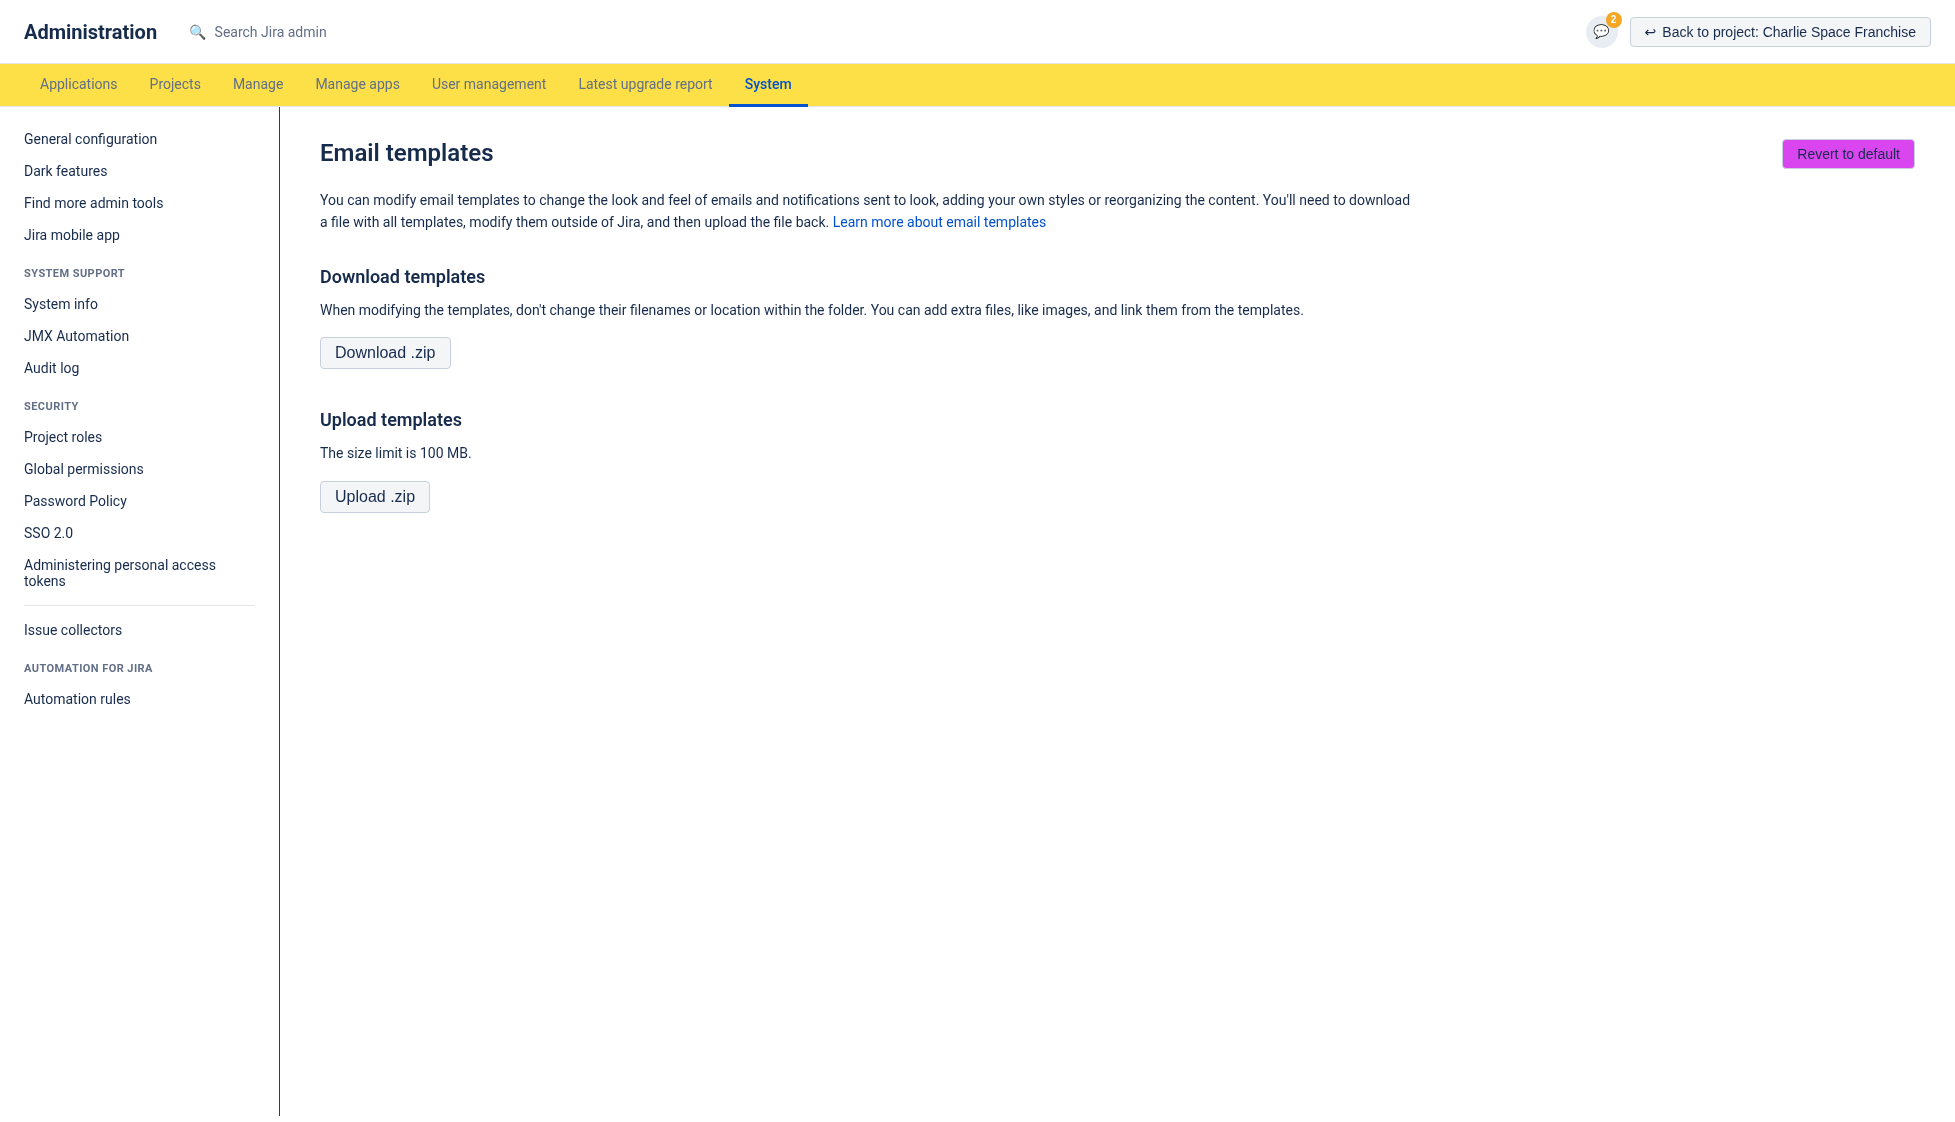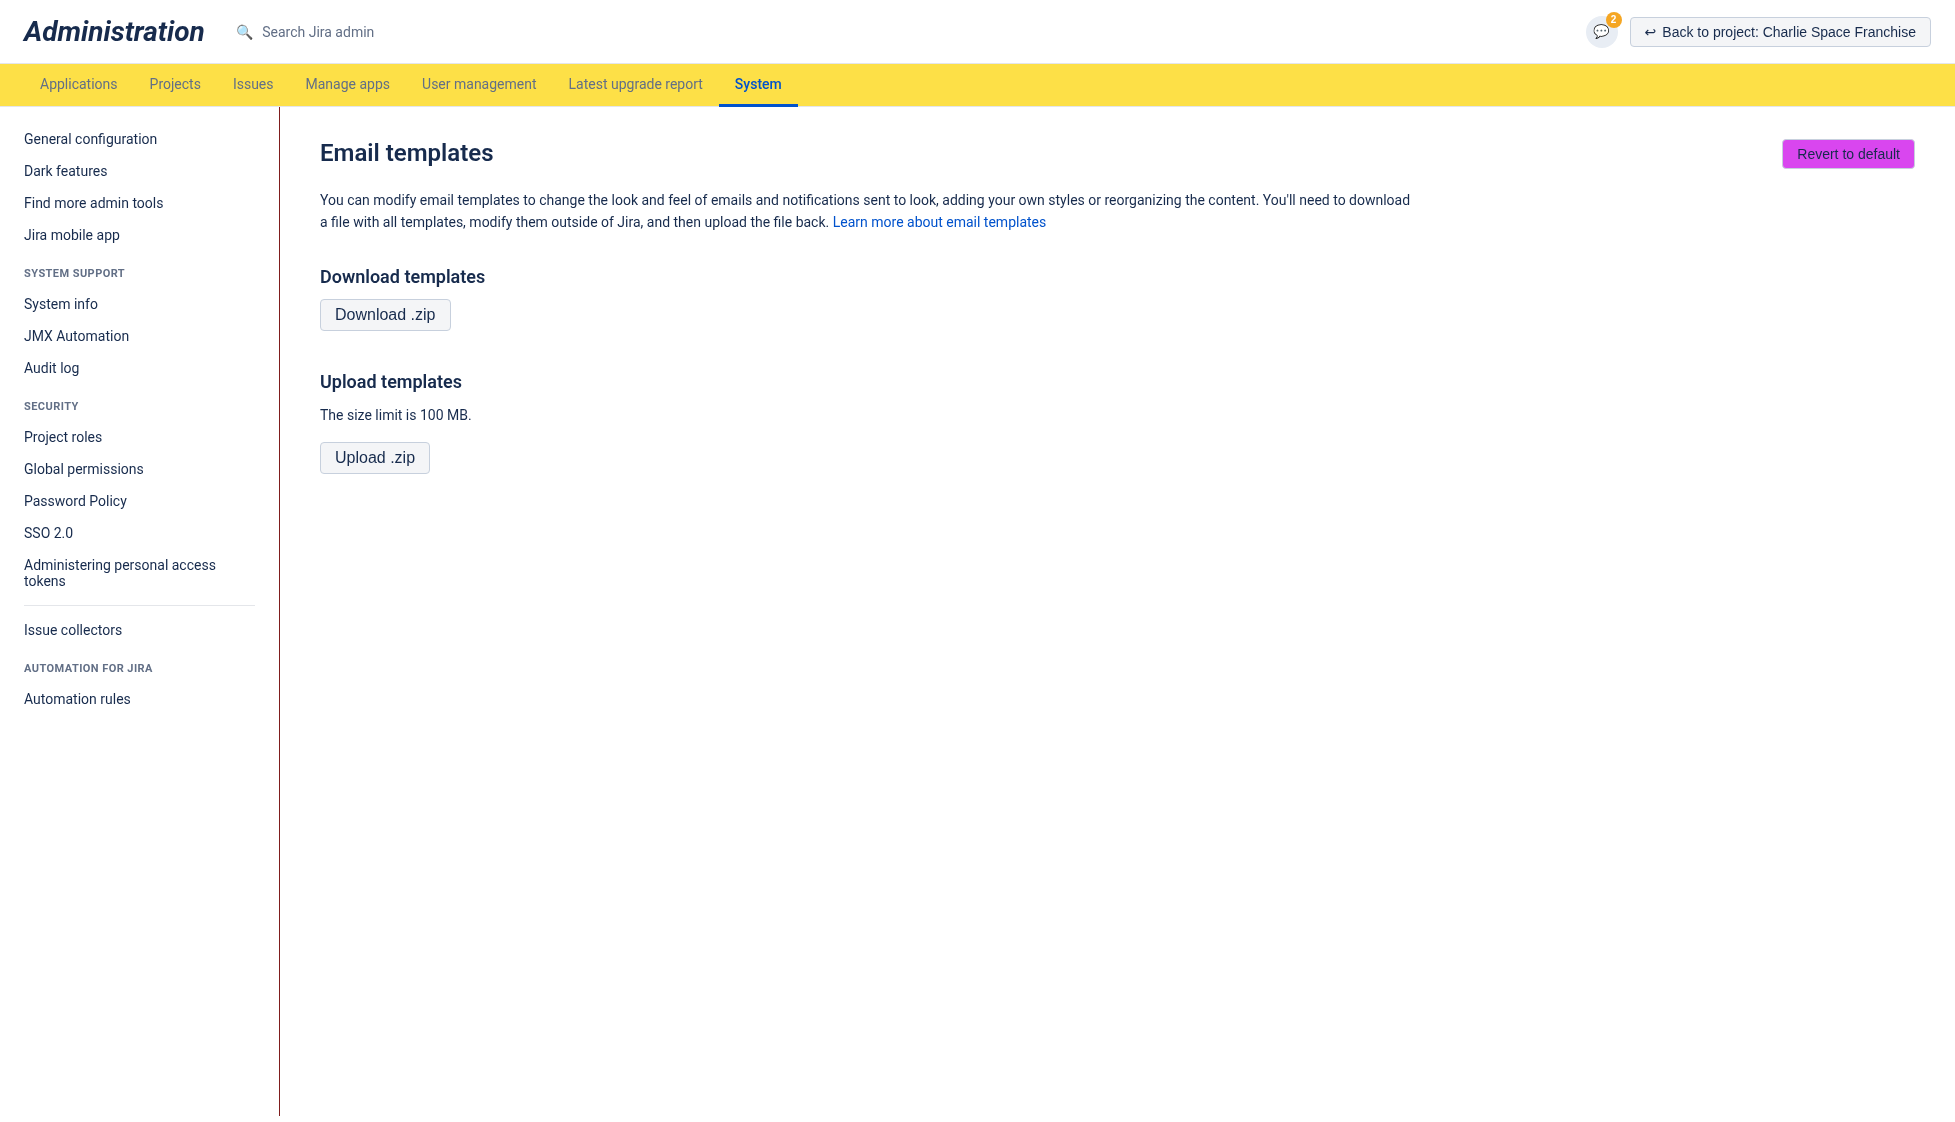--- a/index.html
+++ b/index.html
@@ -8,26 +8,25 @@
     
     .header {
       display: flex;
       align-items: center;
       padding: 0 24px;
       height: 64px;
       border-bottom: 1px solid #e4e6ea;
       background: #fff;
     }
     .header-title {
-      font-size: 28px;
+      font-size: 20px;
       font-weight: 700;
       color: #172b4d;
       margin-right: 32px;
       white-space: nowrap;
-      font-style: italic;
     }
     .header-search {
       display: flex;
       align-items: center;
       gap: 8px;
       color: #626f86;
       cursor: pointer;
       flex: 1;
     }
     .header-search-icon { font-size: 14px; }
@@ -215,21 +214,21 @@
     <button class="back-to-project-btn">
       <span>↩</span>
       <span>Back to project: Charlie Space Franchise</span>
     </button>
   </div>
 </div>
 
 <nav class="nav-tabs">
   <a class="nav-tab">Applications</a>
   <a class="nav-tab">Projects</a>
-  <a class="nav-tab">Issues</a>
+  <a class="nav-tab">Manage</a>
   <a class="nav-tab">Manage apps</a>
   <a class="nav-tab">User management</a>
   <a class="nav-tab">Latest upgrade report</a>
   <a class="nav-tab active">System</a>
 </nav>
 
 <div class="layout">
 
   <aside class="sidebar">
     <a class="sidebar-item">General configuration</a>
@@ -259,20 +258,21 @@
       <button class="revert-btn">Revert to default</button>
     </div>
 
     <p class="page-description">
       <span>You can modify email templates to change the look and feel of emails and notifications sent to look, adding your own styles or reorganizing the content. You'll need to download a file with all templates, modify them outside of Jira, and then upload the file back.</span>
       <a href="#">Learn more about email templates</a>
     </p>
 
     <div class="section-block">
       <h2 class="section-title">Download templates</h2>
+      <p class="section-description">When modifying the templates, don't change their filenames or location within the folder. You can add extra files, like images, and link them from the templates.</p>
       <button class="action-btn">Download .zip</button>
     </div>
 
     <div class="section-block">
       <h2 class="section-title">Upload templates</h2>
       <p class="section-description">The size limit is 100 MB.</p>
       <button class="action-btn">Upload .zip</button>
     </div>
 
   </main>

